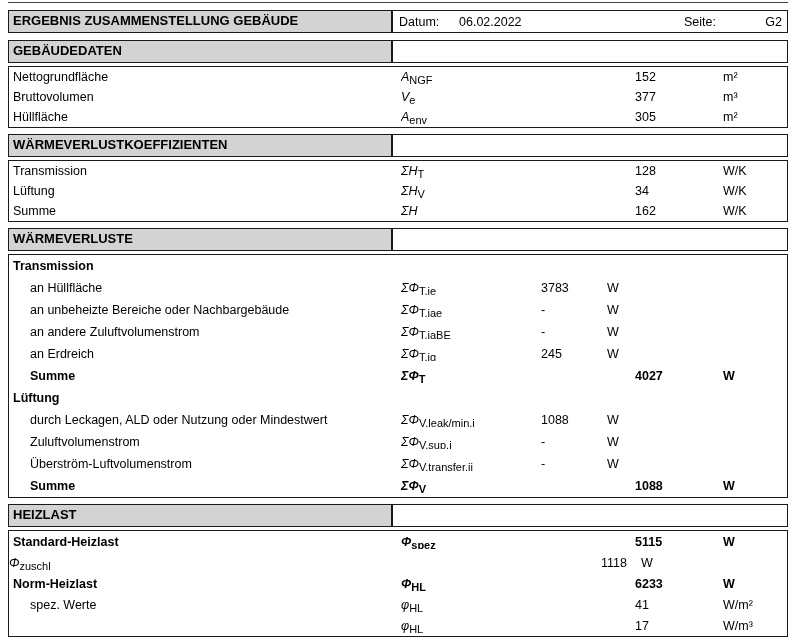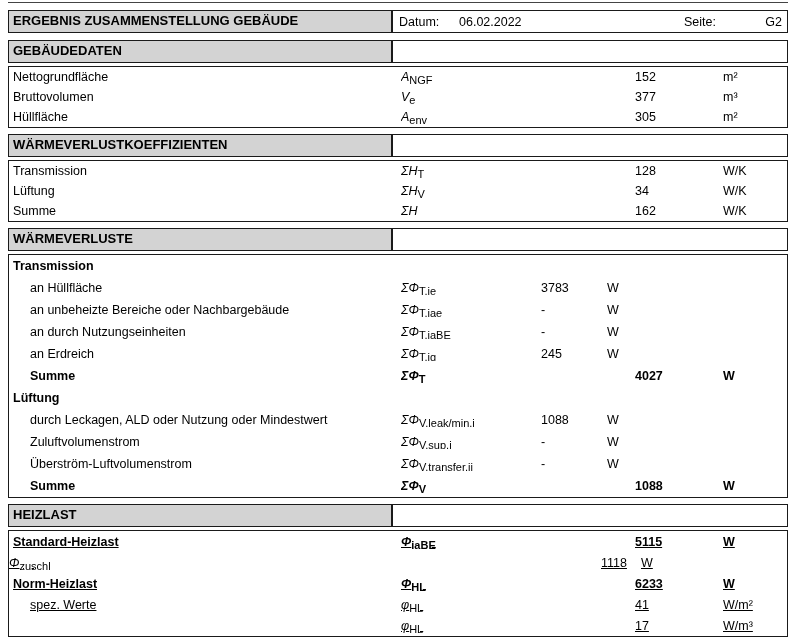--- a/index.html
+++ b/index.html
@@ -42,21 +42,21 @@
     border:1px solid var(--border);margin-top:3px;
     box-sizing:border-box;background:#fff;
   }
   .row{
     display:grid;
     grid-template-columns:392px 140px 60px 34px 82px 1fr;
     align-items:center;
   }
   .rh20 .row{height:20px;}
   .rh22 .row{height:22px;}
-  .rh21 .row{height:21px;text-decoration:underline;}
+  .rh21 .row{height:21px;}
   .c{white-space:nowrap;overflow:hidden;}
   .c.lblc{padding-left:4px;}
   .row.indent .lblc{padding-left:21px;}
   .row.subhead .lblc{font-weight:bold;}
   .row.bold{font-weight:bold;}
   .symc .sym-main{font-style:italic;}
   .symc .sym-sub{font-size:11px;position:relative;top:3px;font-style:normal;}
   .c.midv,.c.valc{text-align:left;}
   .c.midu{padding-left:6px;}
   .c.unitc{padding-left:6px;}
@@ -164,21 +164,21 @@
   </div>
       <div class="row indent">
     <div class="c lblc">an unbeheizte Bereiche oder Nachbargebäude</div>
     <div class="c symc"><span class="sym-main">ΣΦ</span><span class="sym-sub">T,iae</span></div>
     <div class="c midv">-</div>
     <div class="c midu">W</div>
     <div class="c valc"></div>
     <div class="c unitc"></div>
   </div>
       <div class="row indent">
-    <div class="c lblc">an durch Nutzungseinheiten</div>
+    <div class="c lblc">an andere Zuluftvolumenstrom</div>
     <div class="c symc"><span class="sym-main">ΣΦ</span><span class="sym-sub">T,iaBE</span></div>
     <div class="c midv">-</div>
     <div class="c midu">W</div>
     <div class="c valc"></div>
     <div class="c unitc"></div>
   </div>
       <div class="row indent">
     <div class="c lblc">an Erdreich</div>
     <div class="c symc"><span class="sym-main">ΣΦ</span><span class="sym-sub">T,ig</span></div>
     <div class="c midv">245</div>
@@ -236,21 +236,21 @@
   </div>
     </div>
 
   <div class="bar" style="margin-top:6px">
     <div class="bar-left">HEIZLAST</div>
     <div class="bar-right"></div>
   </div>
   <div class="data-box rh21" id="rows-3">
       <div class="row bold">
     <div class="c lblc">Standard-Heizlast</div>
-    <div class="c symc"><span class="sym-main">Φ</span><span class="sym-sub">iaBE</span></div>
+    <div class="c symc"><span class="sym-main">Φ</span><span class="sym-sub">spez</span></div>
     <div class="c midv"></div>
     <div class="c midu"></div>
     <div class="c valc">5115</div>
     <div class="c unitc">W</div>
   </div>
       <div class="row">
     <div class="c symc"><span class="sym-main">Φ</span><span class="sym-sub">zuschl</span></div>
     <div class="c midv"></div>
     <div class="c midu"></div>
     <div class="c valc">1118</div>

